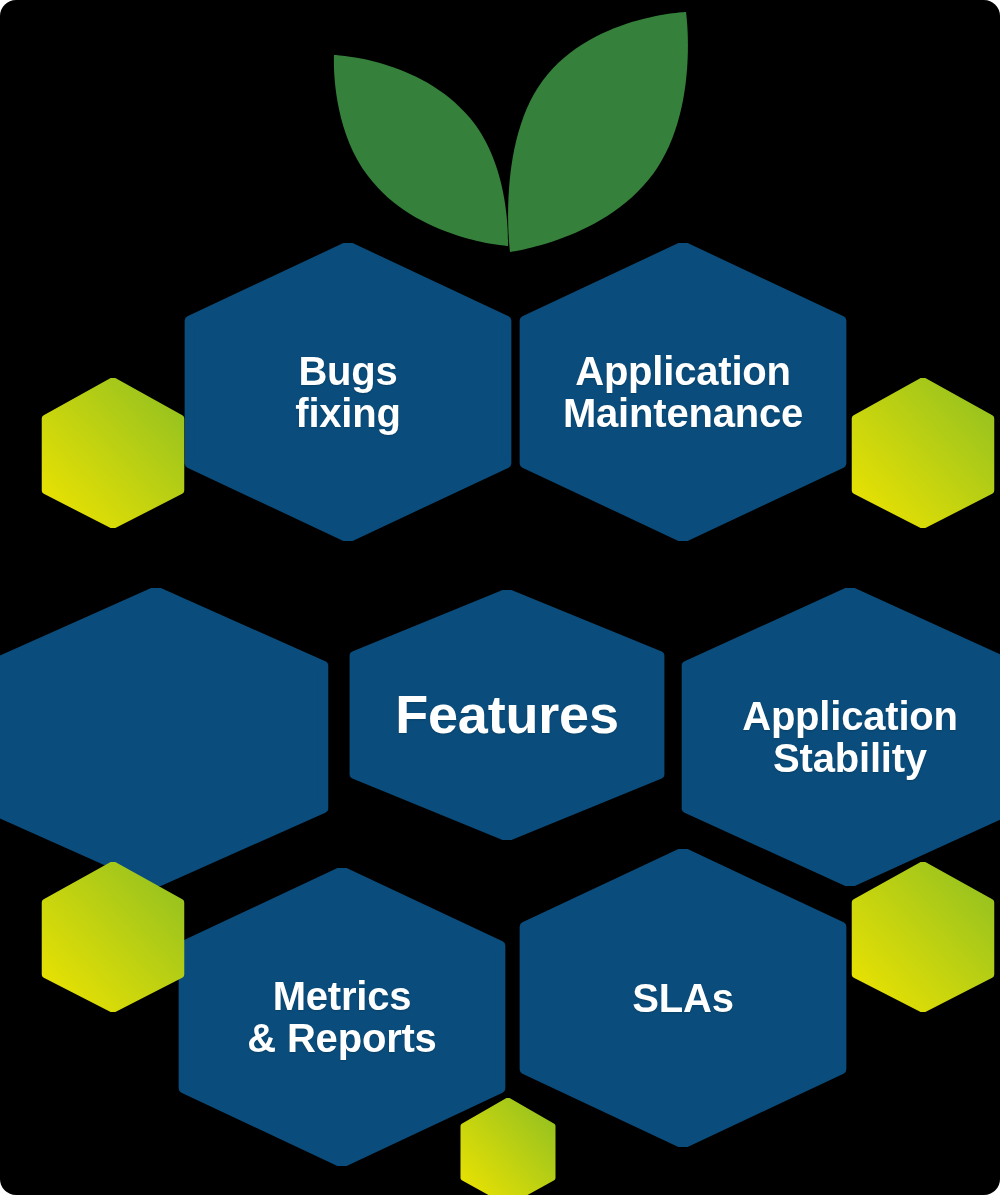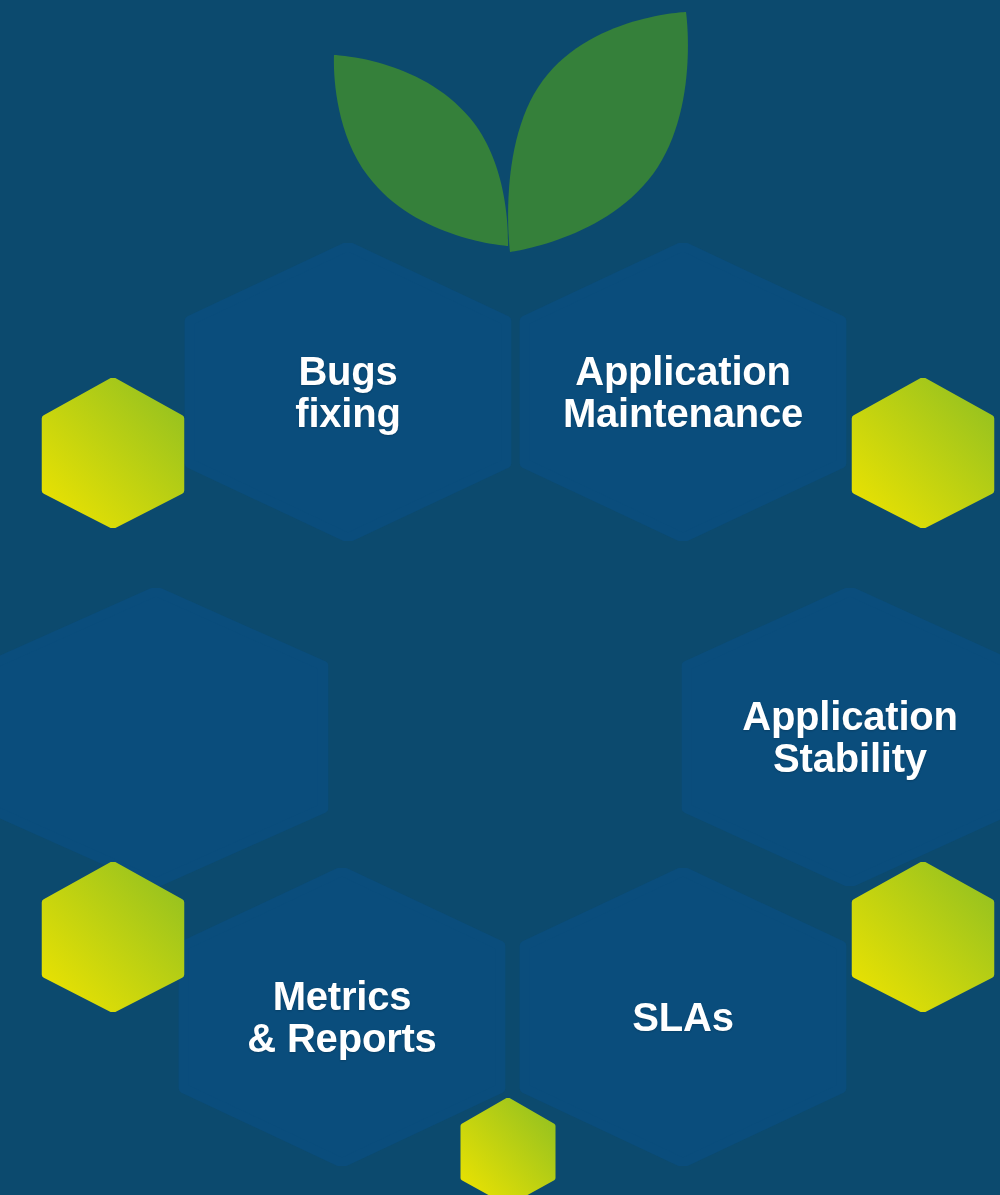--- a/index.html
+++ b/index.html
@@ -1,18 +1,18 @@
 <!DOCTYPE html>
 <html><head>
 <meta charset="utf-8">
 <style>
   html,body{margin:0;padding:0;background:#ffffff;}
   body{width:1000px;height:1195px;overflow:hidden;
        font-family:"Liberation Sans","DejaVu Sans",sans-serif;}
-  #stage{position:relative;width:1000px;height:1195px;background:#0c4a6e;}
+  #stage{position:relative;width:1000px;height:1195px;background:#000000;border-radius:16px;}
 
   
   .leaves{position:absolute;left:320px;top:8px;width:370px;height:250px;}
   .leaves svg{display:block;width:100%;height:100%;}
 
   
   .hex{position:absolute;display:flex;align-items:center;justify-content:center;
        text-align:center;box-sizing:border-box;}
   .hex .shape{position:absolute;inset:0;}
   .hex .shape svg{display:block;width:100%;height:100%;}
@@ -26,21 +26,21 @@
 
   
   .h-bugs      {left:183px; top:243px;  width:330px; height:298px;}
   .h-appmaint  {left:518px; top:243px;  width:330px; height:298px;}
   
   .h-config    {left:-18px; top:588px;  width:348px; height:298px;}
   .h-features  {left:348px; top:588px;  width:318px; height:250px;}
   .h-stability {left:680px; top:588px;  width:340px; height:298px;}
   
   .h-metrics   {left:177px; top:868px;  width:330px; height:298px;}
-  .h-slas      {left:518px; top:868px;  width:330px; height:298px;}
+  .h-slas      {left:518px; top:849px;  width:330px; height:298px;}
 
   .h-features  {top:590px; height:250px;}
 
   
   .mini{position:absolute;}
   .mini svg{display:block;width:100%;height:100%;}
   .m-tl{left:38px;  top:378px;  width:150px; height:150px;}
   .m-tr{left:848px; top:378px;  width:150px; height:150px;}
   .m-bl{left:38px;  top:862px;  width:150px; height:150px;}
   .m-br{left:848px; top:862px;  width:150px; height:150px;}
@@ -79,20 +79,28 @@
   </div>
 
   <div class="hex big h-config">
     <div class="shape">
       <svg viewBox="0 0 100 92" preserveAspectRatio="none" xmlns="http://www.w3.org/2000/svg">
         <path d="M50 1 L98 24 L98 68 L50 91 L2 68 L2 24 Z" fill="#0A4D7C" stroke="#0A4D7C" stroke-width="3" stroke-linejoin="round"></path>
       </svg>
     </div>
   </div>
 
+  <div class="hex center h-features">
+    <div class="shape">
+      <svg viewBox="0 0 100 92" preserveAspectRatio="none" xmlns="http://www.w3.org/2000/svg">
+        <path d="M50 1 L98 24 L98 68 L50 91 L2 68 L2 24 Z" fill="#0A4D7C" stroke="#0A4D7C" stroke-width="3" stroke-linejoin="round"></path>
+      </svg>
+    </div>
+    <div class="txt">Features</div>
+  </div>
 
   <div class="hex big h-stability">
     <div class="shape">
       <svg viewBox="0 0 100 92" preserveAspectRatio="none" xmlns="http://www.w3.org/2000/svg">
         <path d="M50 1 L98 24 L98 68 L50 91 L2 68 L2 24 Z" fill="#0A4D7C" stroke="#0A4D7C" stroke-width="3" stroke-linejoin="round"></path>
       </svg>
     </div>
     <div class="txt">Application
 Stability</div>
   </div>

